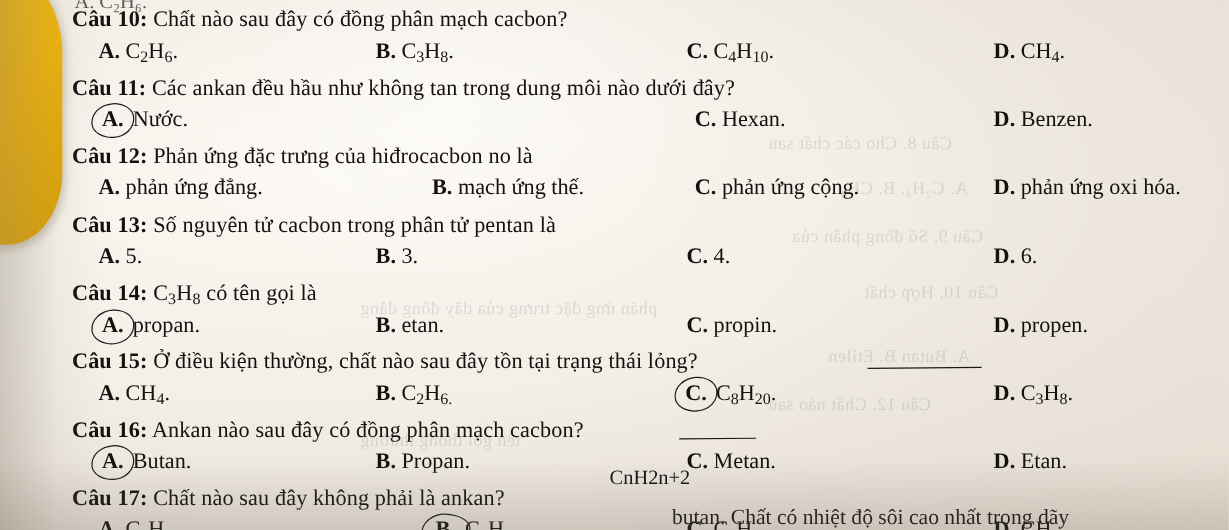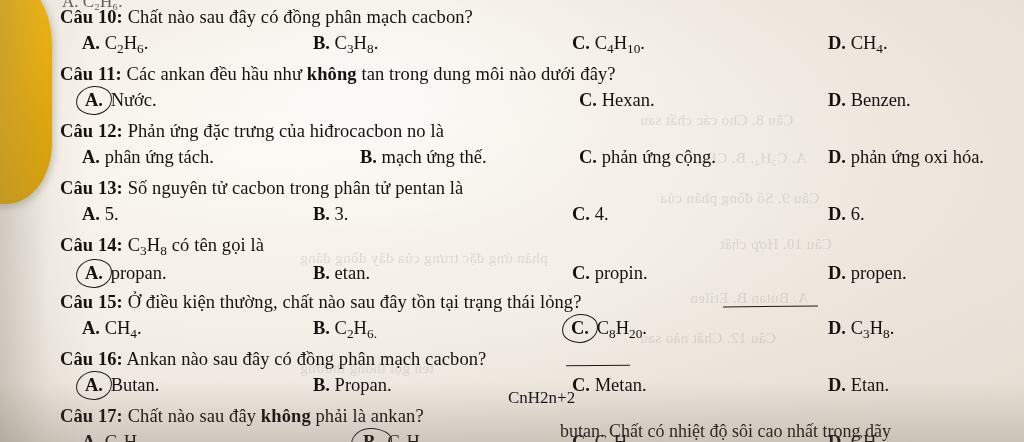--- a/index.html
+++ b/index.html
@@ -81,21 +81,21 @@
     width: 955px;
   }
   .qline {
     font-size: 18.5px;
     line-height: 1.0;
     white-space: nowrap;
     letter-spacing: 0.1px;
   }
   .qlabel { font-weight: bold; }
   .qtext { font-weight: normal; }
-  .strong { font-weight: bold; }
+  .strong { font-weight: normal; }
 
   .answers {
     position: relative;
     height: 26px;
     margin-top: 7px;
   }
   .ans {
     position: absolute;
     font-size: 18.5px;
     line-height: 1.0;
@@ -208,21 +208,21 @@
         <div class="ans colD"><span class="k">D.</span> <span>Benzen.</span></div>
       </div>
     </div>
 
     <div class="qblock" style="top:122px;">
       <div class="qline">
         <span class="qlabel">Câu 12:</span>
         <span class="qtext">Phản ứng đặc trưng của hiđrocacbon no là</span>
       </div>
       <div class="answers">
-        <div class="ans colA"><span class="k">A.</span> <span>phân ứng tách.</span></div>
+        <div class="ans colA"><span class="k">A.</span> <span>phản ứng đẳng.</span></div>
         <div class="ans" style="left:300px;"><span class="k">B.</span> <span>mạch ứng thế.</span></div>
         <div class="ans" style="left:519px;"><span class="k">C.</span> <span>phản ứng cộng.</span></div>
         <div class="ans colD"><span class="k">D.</span> <span>phản ứng oxi hóa.</span></div>
       </div>
     </div>
 
     <div class="qblock" style="top:179px;">
       <div class="qline">
         <span class="qlabel">Câu 13:</span>
         <span class="qtext">Số nguyên tử cacbon trong phân tử pentan là</span>

